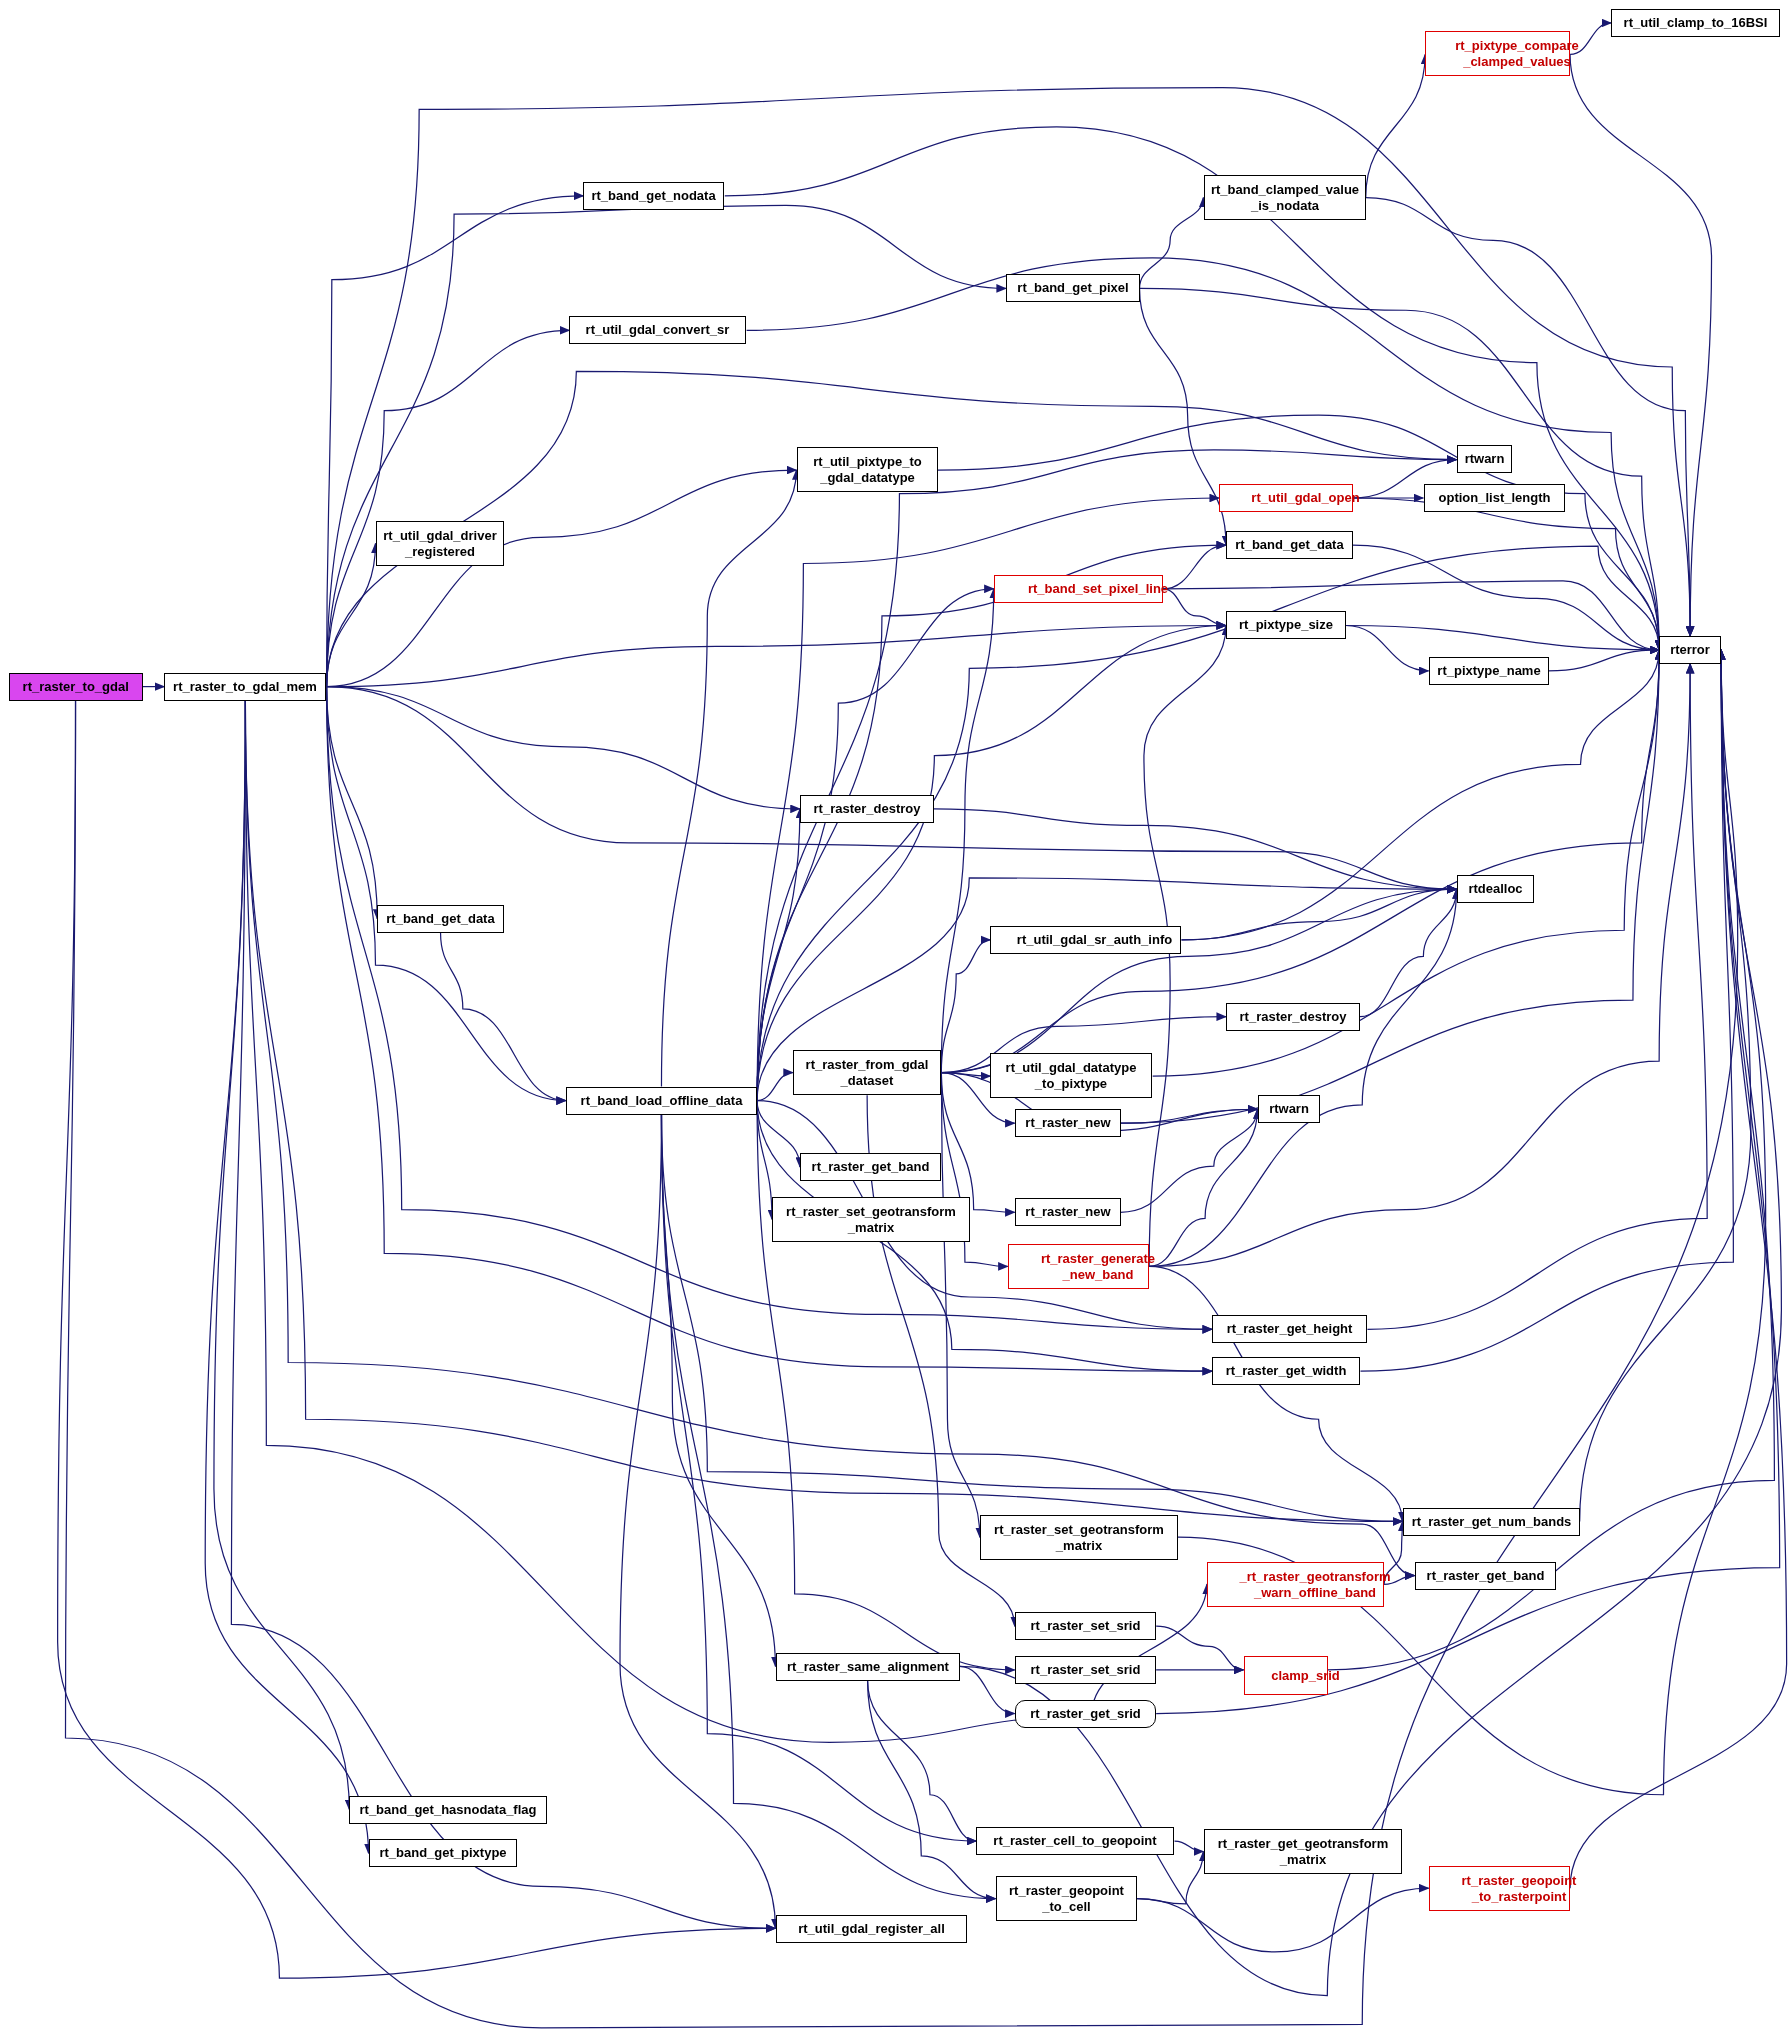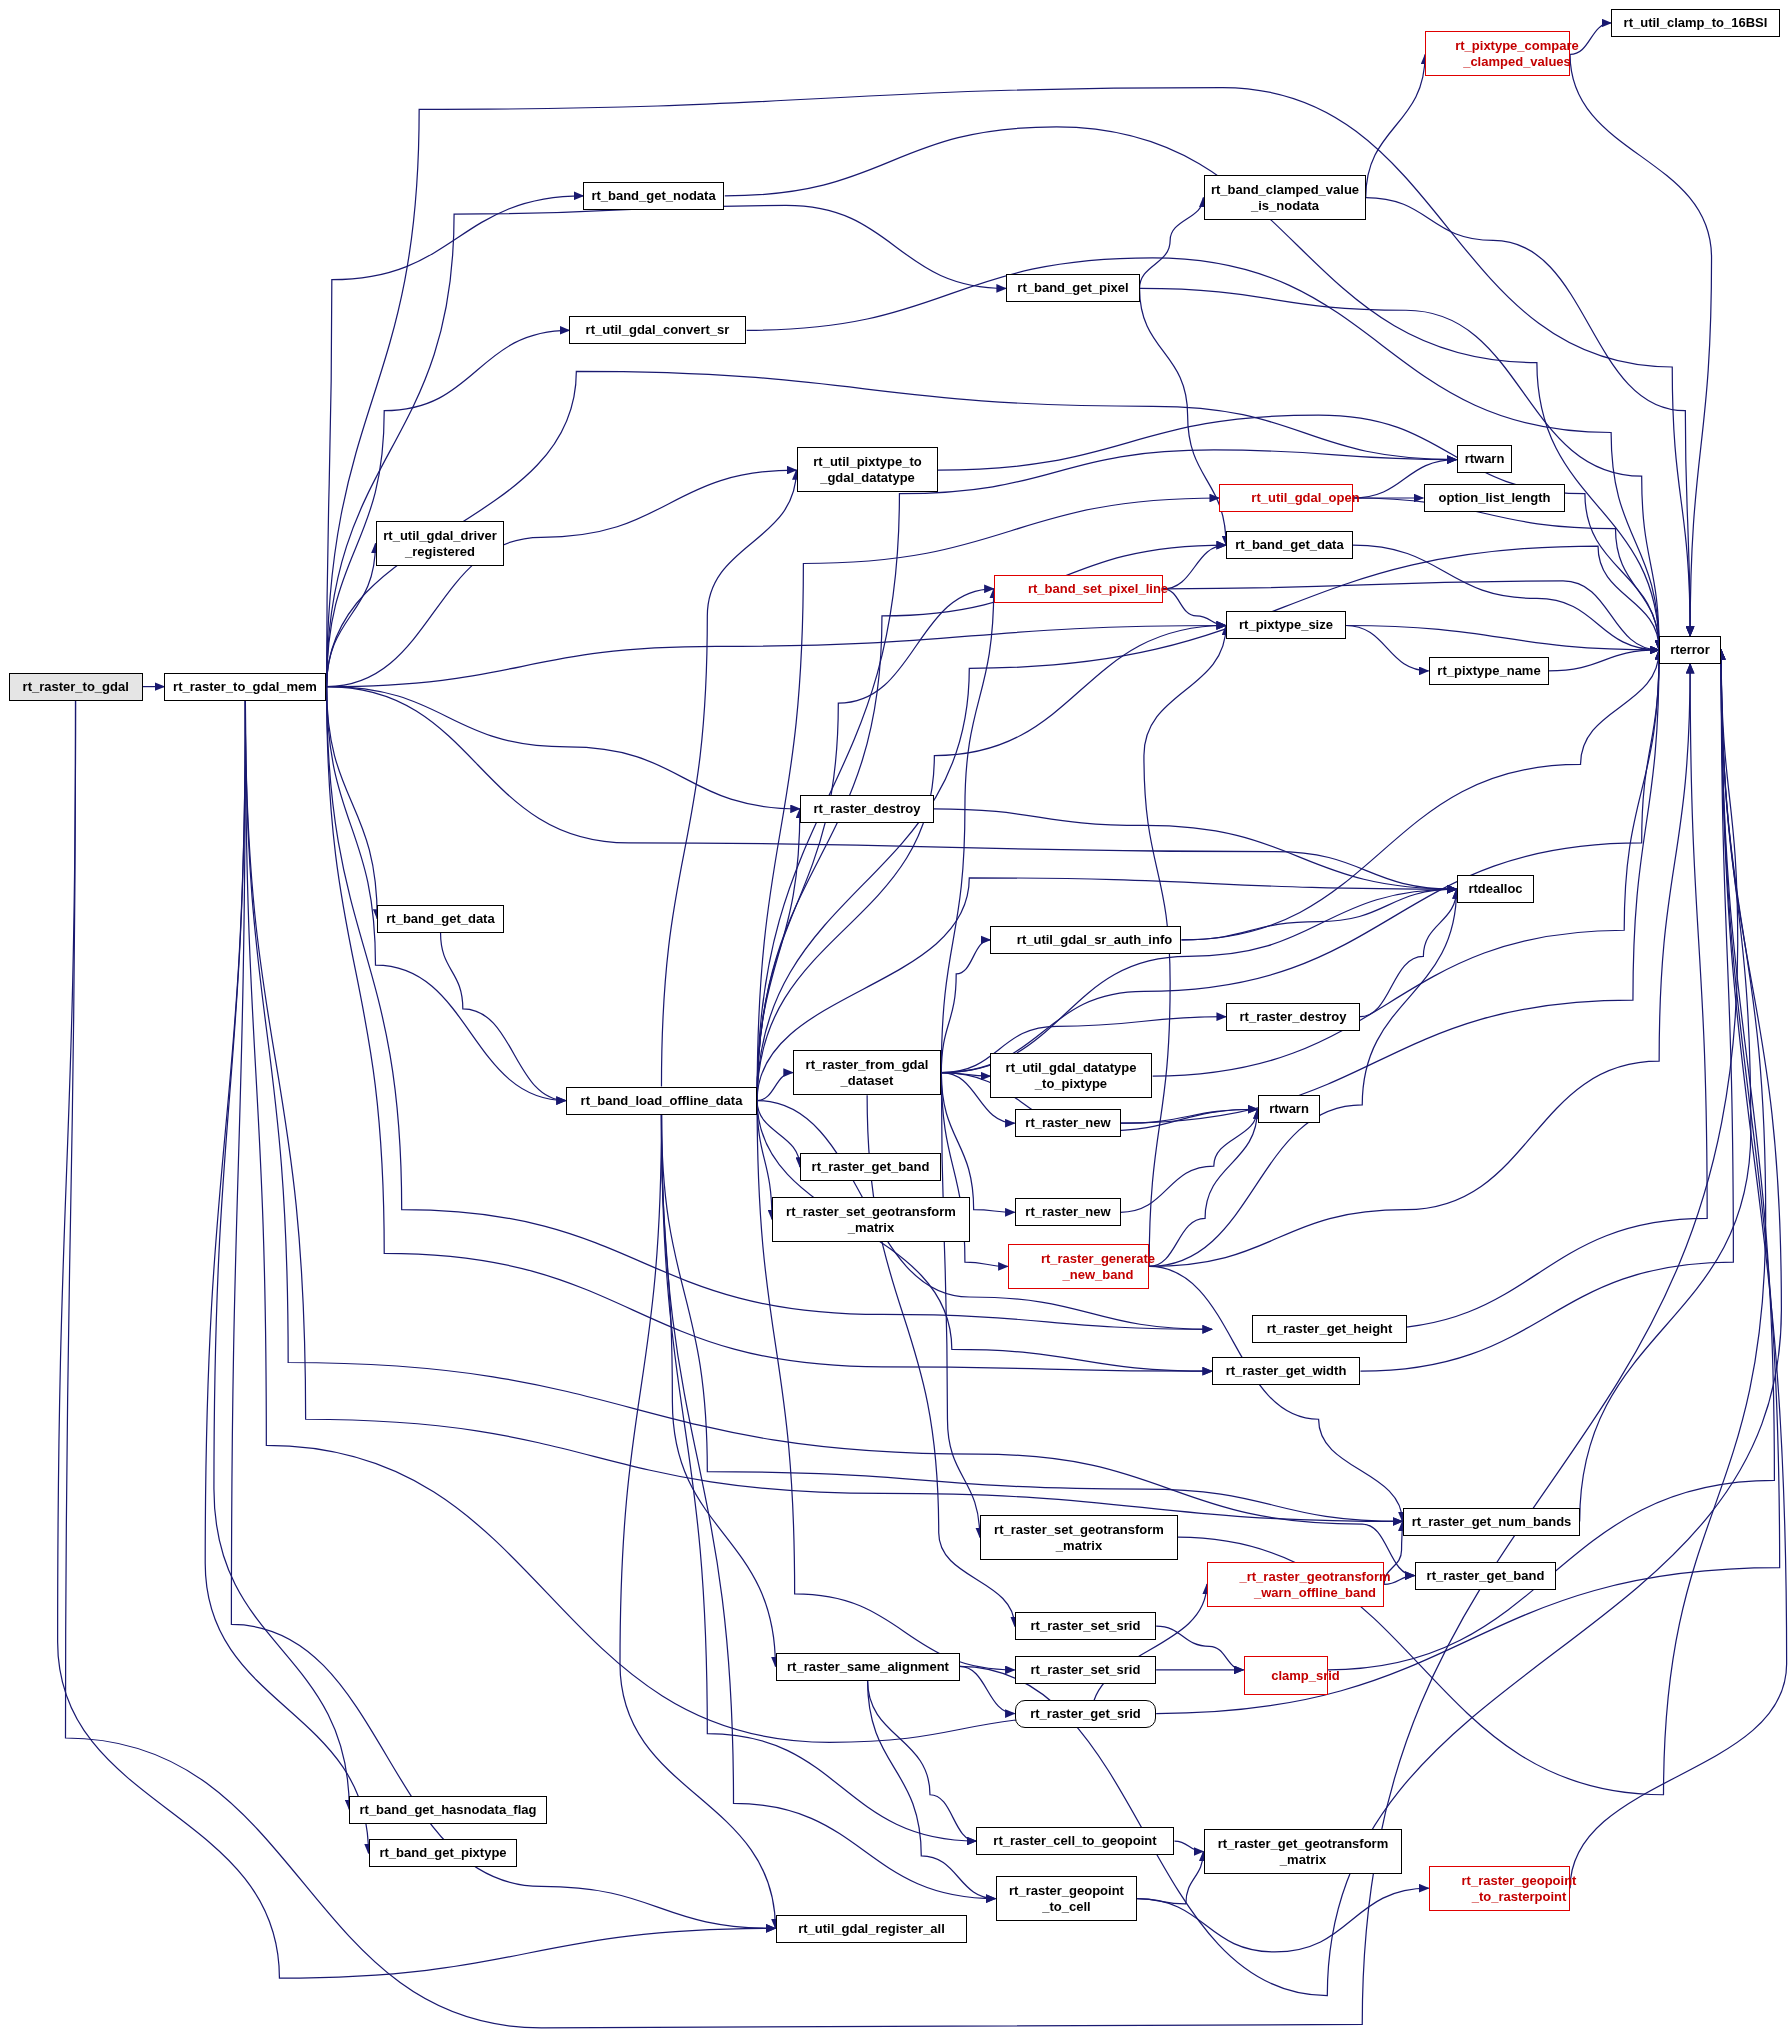--- a/index.html
+++ b/index.html
@@ -22,21 +22,21 @@
     background:#ffffff;
     color:#000000;
     font-size:13px;
     line-height:1.18;
     white-space:pre-line;
     cursor:pointer;
     z-index:2;
     font-weight:bold;
   }
   .node.red{border-color:#e00000;color:#c40000;padding-left:39px;}
-  .node.start{background:#e5e5e5;color:#000000;border-color:#000000;}
+  .node.start{background:#d946ef;color:#000000;border-color:#000000;}
 </style>
 </head>
 <body>
 
 <div class="canvas" style="width: 1791px; height: 2043px; background: rgb(255, 255, 255);">
     <svg width="1791" height="2043" viewBox="0 0 2051 2339" class="edges-layer">
       <defs>
         <marker id="arrow" markerWidth="12" markerHeight="10" refX="11" refY="5" orient="auto" markerUnits="userSpaceOnUse">
           <path d="M0,0 L12,5 L0,10 z" fill="#191970"></path>
         </marker>
@@ -182,21 +182,21 @@
     <div class="node" style="left: 1457px; top: 445px; width: 55px; height: 28px;"><span>rtwarn</span></div>
     <div class="node red" style="left: 1219px; top: 484px; width: 134px; height: 28px;"><span>rt_util_gdal_open</span></div>
     <div class="node" style="left: 1424px; top: 484px; width: 141px; height: 28px;"><span>option_list_length</span></div>
     <div class="node" style="left: 1226px; top: 531px; width: 127px; height: 28px;"><span>rt_band_get_data</span></div>
     <div class="node" style="left: 1226px; top: 611px; width: 120px; height: 28px;"><span>rt_pixtype_size</span></div>
     <div class="node" style="left: 1429px; top: 657px; width: 120px; height: 28px;"><span>rt_pixtype_name</span></div>
     <div class="node" style="left: 1659px; top: 636px; width: 62px; height: 28px;"><span>rterror</span></div>
     <div class="node" style="left: 1457px; top: 875px; width: 77px; height: 28px;"><span>rtdealloc</span></div>
     <div class="node" style="left: 1226px; top: 1003px; width: 134px; height: 28px;"><span>rt_raster_destroy</span></div>
     <div class="node" style="left: 1258px; top: 1095px; width: 62px; height: 28px;"><span>rtwarn</span></div>
-    <div class="node" style="left: 1212px; top: 1315px; width: 155px; height: 28px; margin-left: 40px;"><span>rt_raster_get_height</span></div>
+    <div class="node" style="left: 1212px; top: 1315px; width: 155px; height: 28px;"><span>rt_raster_get_height</span></div>
     <div class="node" style="left: 1212px; top: 1357px; width: 148px; height: 28px;"><span>rt_raster_get_width</span></div>
     <div class="node" style="left: 1403px; top: 1508px; width: 177px; height: 28px;"><span>rt_raster_get_num_bands</span></div>
     <div class="node" style="left: 980px; top: 1515px; width: 198px; height: 45px;"><span>rt_raster_set_geotransform
 _matrix</span></div>
     <div class="node red" style="left: 1207px; top: 1562px; width: 177px; height: 45px;"><span>_rt_raster_geotransform
 _warn_offline_band</span></div>
     <div class="node" style="left: 1415px; top: 1562px; width: 141px; height: 28px;"><span>rt_raster_get_band</span></div>
     <div class="node" style="left: 1015px; top: 1612px; width: 141px; height: 28px;"><span>rt_raster_set_srid</span></div>
     <div class="node" style="left: 1015px; top: 1656px; width: 141px; height: 28px;"><span>rt_raster_set_srid</span></div>
     <div class="node red" style="left: 1244px; top: 1656px; width: 84px; height: 39px;"><span>clamp_srid</span></div>

